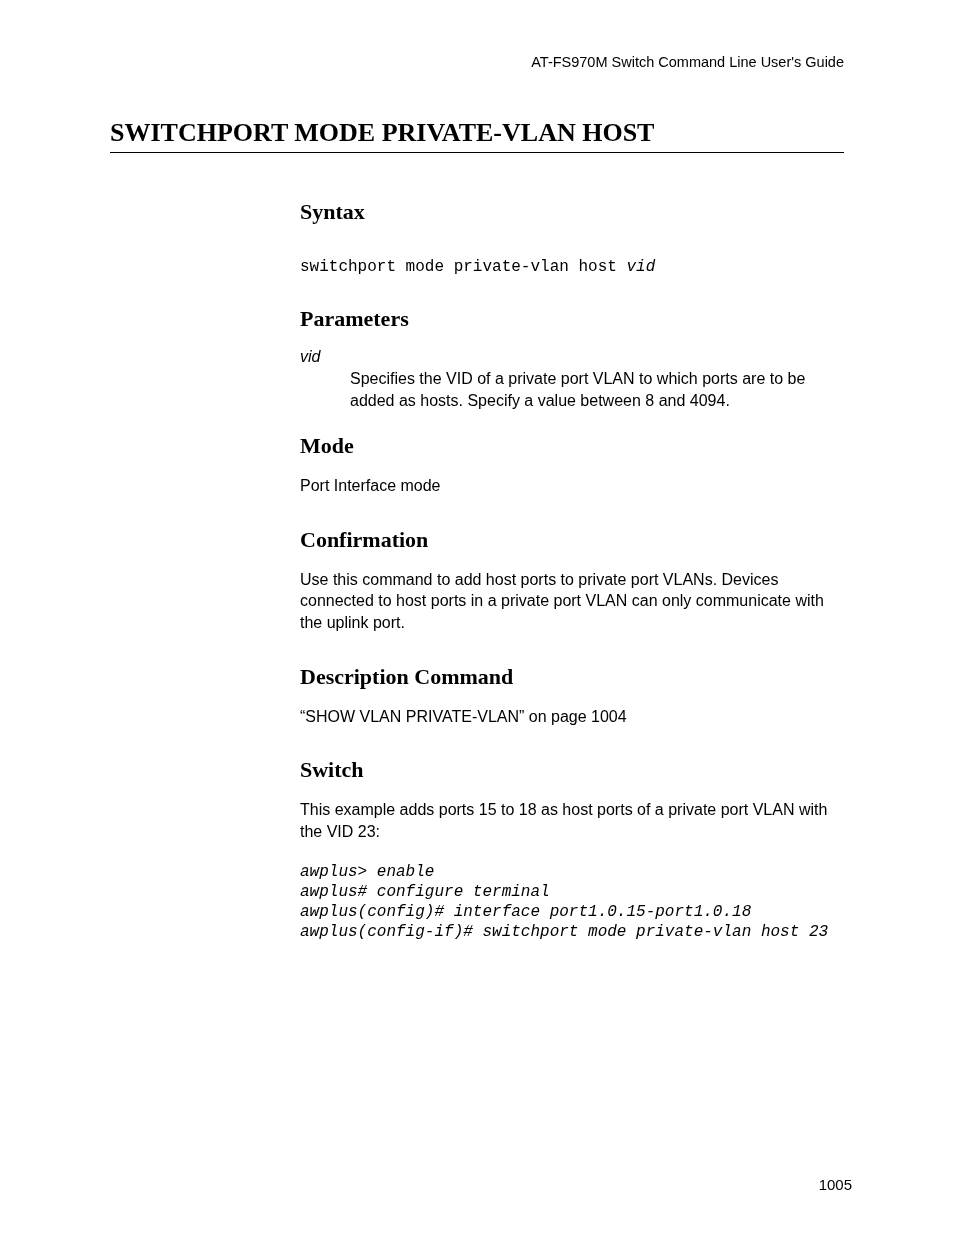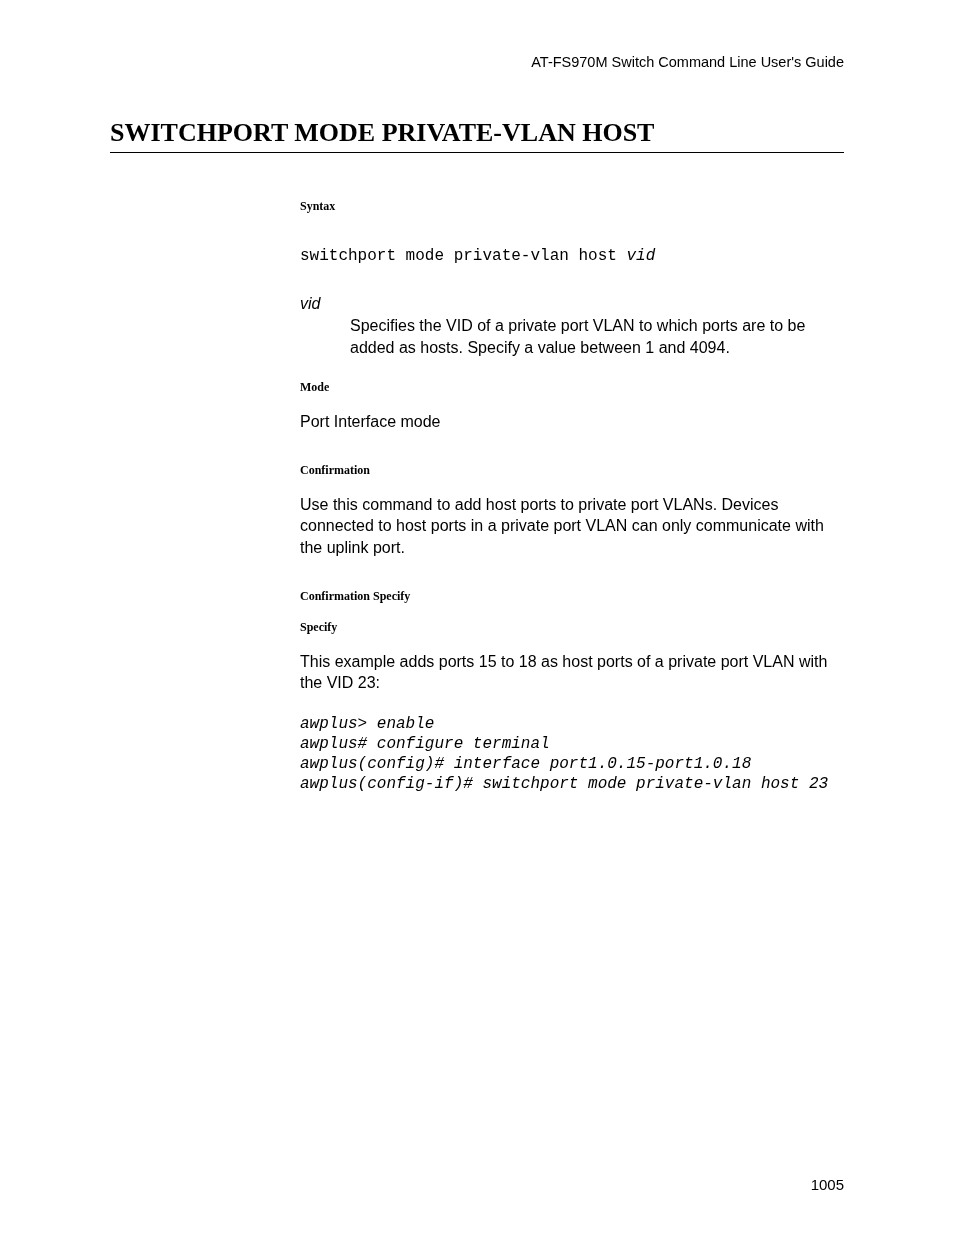--- a/index.html
+++ b/index.html
@@ -32,21 +32,21 @@
     border-bottom: 1.2px solid #000;
     padding-bottom: 4px;
     margin: 0 0 46px 0;
   }
   .content-indent {
     margin-left: 190px;
   }
   .sec-head {
     font-family: "Times New Roman", Times, serif;
     font-weight: bold;
-    font-size: 12px;
+    font-size: 22px;
     margin: 0 0 16px 0;
   }
   .syntax-line {
     font-family: "Courier New", Courier, monospace;
     font-size: 16px;
     white-space: pre;
     margin-top: 33px;
   }
   .mono-italic {
     font-style: italic;
@@ -69,51 +69,53 @@
   .code-block {
     font-family: "Courier New", Courier, monospace;
     font-size: 16px;
     white-space: pre;
     line-height: 1.25;
     font-style: italic;
   }
   .page-num {
     position: absolute;
     bottom: 42px;
-    right: 110px;
+    right: 102px;
     font-size: 15px;
   }
   .gap-lg { margin-bottom: 30px; }
 </style>
 </head>
 <body>
 
 <div class="page">
 
   <div class="header">AT-FS970M Switch Command Line User's Guide</div>
 
   <h1 class="title">SWITCHPORT MODE PRIVATE-VLAN HOST</h1>
 
   <div class="content-indent">
 
     <div class="sec-head">Syntax</div>
     <div class="syntax-line gap-lg"><span>switchport mode private-vlan host </span><span class="mono-italic">vid</span></div>
 
+    <div class="sec-head">Parameters</div>
     <div class="param-term">vid</div>
-    <div class="param-desc">Specifies the VID of a private port VLAN to which ports are to be added as hosts. Specify a value between 1 and 4094.</div>
+    <div class="param-desc">Specifies the VID of a private port VLAN to which ports are to be added as hosts. Specify a value between 8 and 4094.</div>
 
     <div class="sec-head">Mode</div>
     <p class="body-text gap-lg">Port Interface mode</p>
 
     <div class="sec-head">Confirmation</div>
     <p class="body-text gap-lg">Use this command to add host ports to private port VLANs. Devices connected to host ports in a private port VLAN can only communicate with the uplink port.</p>
 
-    <div class="sec-head">Confirmation Specify</div>
+    <div class="sec-head">Description Command</div>
+    <p class="body-text gap-lg">“SHOW VLAN PRIVATE-VLAN” on page 1004</p>
 
-    <div class="sec-head">Specify</div>
+    <div class="sec-head">Switch</div>
     <p class="body-text">This example adds ports 15 to 18 as host ports of a private port VLAN with the VID 23:</p>
     <div class="code-block">awplus&gt; enable
 awplus# configure terminal
 awplus(config)# interface port1.0.15-port1.0.18
 awplus(config-if)# switchport mode private-vlan host 23</div>
 
   </div>
 
   <div class="page-num">1005</div>
 

